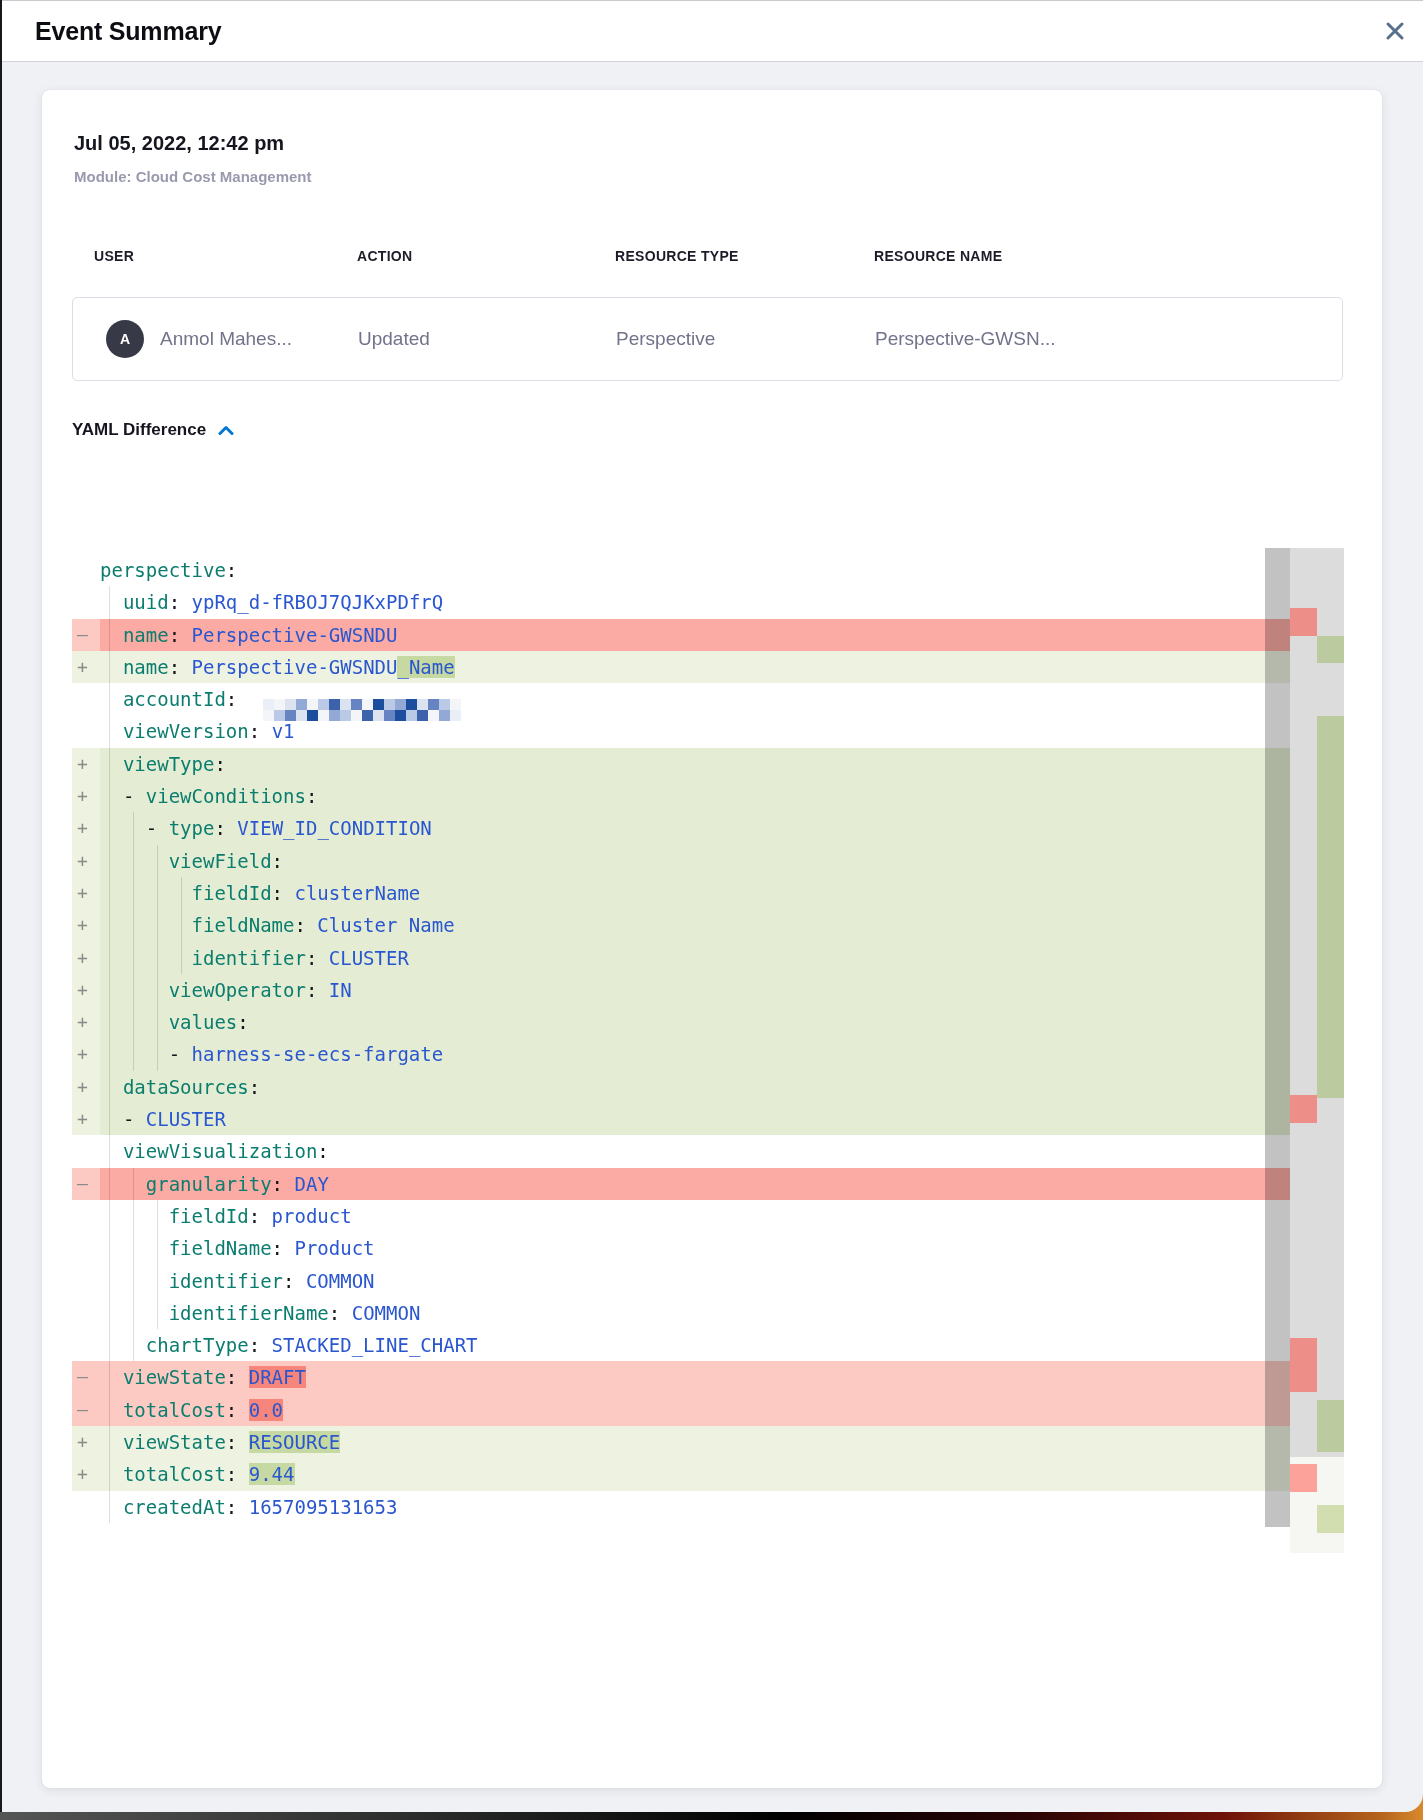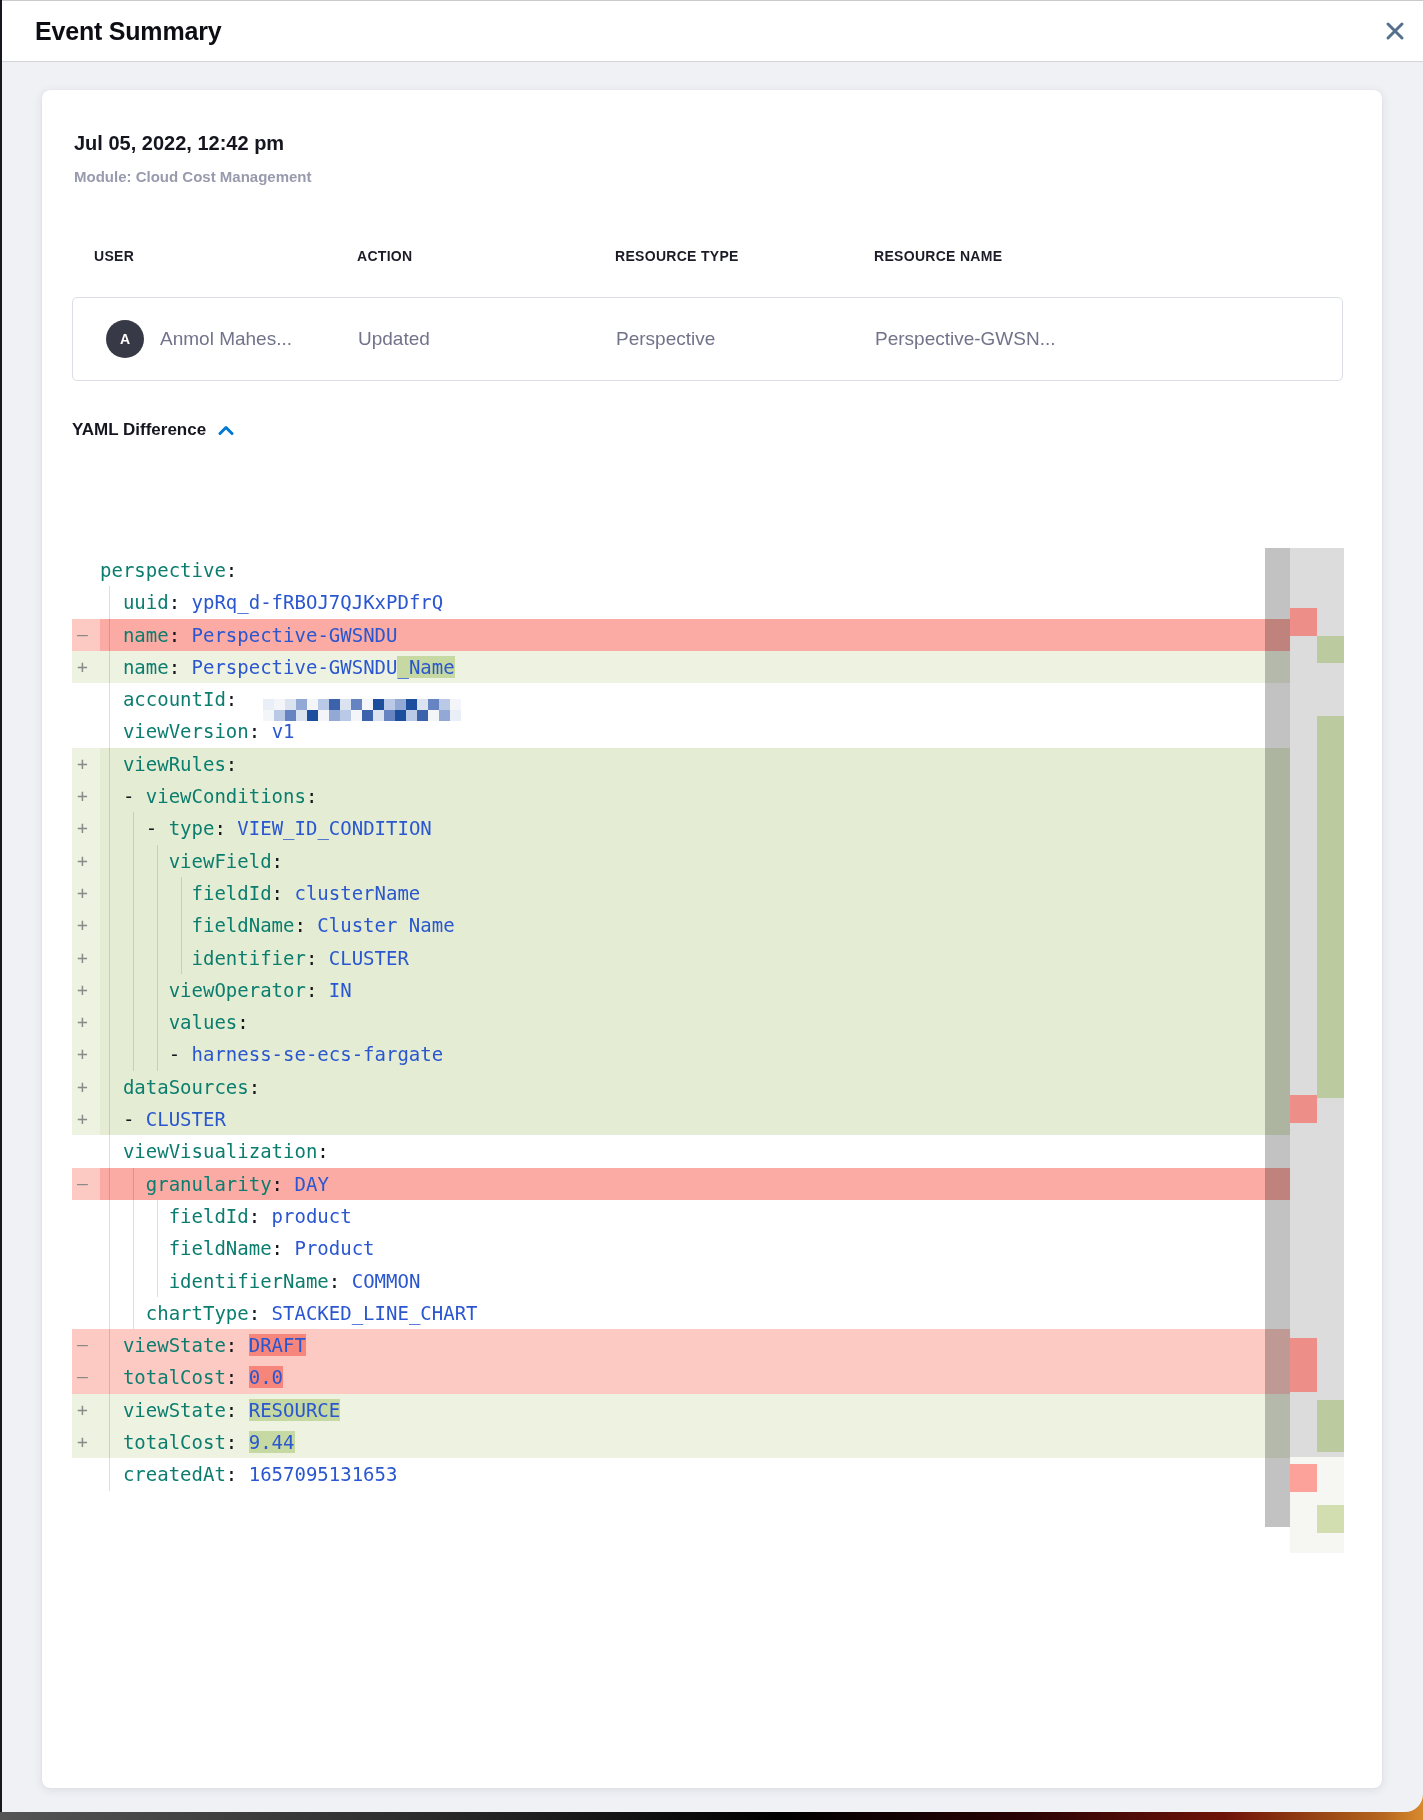--- a/index.html
+++ b/index.html
@@ -170,21 +170,21 @@
             <span class="code"><span class="w">  </span><span class="k">accountId</span><span class="p">: </span><span class="censor"><span class="cb" style="background: rgb(233, 238, 247);"></span><span class="cb" style="background: rgb(243, 245, 249);"></span><span class="cb" style="background: rgb(219, 227, 241);"></span><span class="cb" style="background: rgb(145, 169, 212);"></span><span class="cb" style="background: rgb(243, 245, 249);"></span><span class="cb" style="background: rgb(186, 201, 229);"></span><span class="cb" style="background: rgb(60, 98, 171);"></span><span class="cb" style="background: rgb(219, 227, 241);"></span><span class="cb" style="background: rgb(101, 132, 193);"></span><span class="cb" style="background: rgb(243, 245, 249);"></span><span class="cb" style="background: rgb(29, 78, 158);"></span><span class="cb" style="background: rgb(186, 201, 229);"></span><span class="cb" style="background: rgb(145, 169, 212);"></span><span class="cb" style="background: rgb(29, 78, 158);"></span><span class="cb" style="background: rgb(219, 227, 241);"></span><span class="cb" style="background: rgb(101, 132, 193);"></span><span class="cb" style="background: rgb(186, 201, 229);"></span><span class="cb" style="background: rgb(243, 245, 249);"></span><span class="cb" style="background: rgb(243, 245, 249);"></span><span class="cb" style="background: rgb(186, 201, 229);"></span><span class="cb" style="background: rgb(101, 132, 193);"></span><span class="cb" style="background: rgb(219, 227, 241);"></span><span class="cb" style="background: rgb(29, 78, 158);"></span><span class="cb" style="background: rgb(243, 245, 249);"></span><span class="cb" style="background: rgb(145, 169, 212);"></span><span class="cb" style="background: rgb(186, 201, 229);"></span><span class="cb" style="background: rgb(243, 245, 249);"></span><span class="cb" style="background: rgb(60, 98, 171);"></span><span class="cb" style="background: rgb(219, 227, 241);"></span><span class="cb" style="background: rgb(101, 132, 193);"></span><span class="cb" style="background: rgb(29, 78, 158);"></span><span class="cb" style="background: rgb(186, 201, 229);"></span><span class="cb" style="background: rgb(60, 98, 171);"></span><span class="cb" style="background: rgb(243, 245, 249);"></span><span class="cb" style="background: rgb(145, 169, 212);"></span><span class="cb" style="background: rgb(233, 238, 247);"></span></span></span>
           </div>
           <div class="diff-line ">
             <div class="guide" style="left: 37px;"></div>
             <span class="gut"></span>
             <span class="code"><span class="w">  </span><span class="k">viewVersion</span><span class="p">: </span><span class="v">v1</span></span>
           </div>
           <div class="diff-line add">
             <div class="guide" style="left: 37px;"></div>
             <span class="gut">+</span>
-            <span class="code"><span class="w">  </span><span class="k">viewRules</span><span class="p">:</span></span>
+            <span class="code"><span class="w">  </span><span class="k">viewType</span><span class="p">:</span></span>
           </div>
           <div class="diff-line add">
             <div class="guide" style="left: 37px;"></div>
             <span class="gut">+</span>
             <span class="code"><span class="w">  </span><span class="p">- </span><span class="k">viewConditions</span><span class="p">:</span></span>
           </div>
           <div class="diff-line add">
             <div class="guide" style="left: 37px;"></div>
             <div class="guide" style="left: 61px;"></div>
             <span class="gut">+</span>
@@ -269,20 +269,27 @@
             <div class="guide" style="left: 85px;"></div>
             <span class="gut"></span>
             <span class="code"><span class="w">      </span><span class="k">fieldId</span><span class="p">: </span><span class="v">product</span></span>
           </div>
           <div class="diff-line ">
             <div class="guide" style="left: 37px;"></div>
             <div class="guide" style="left: 61px;"></div>
             <div class="guide" style="left: 85px;"></div>
             <span class="gut"></span>
             <span class="code"><span class="w">      </span><span class="k">fieldName</span><span class="p">: </span><span class="v">Product</span></span>
+          </div>
+          <div class="diff-line ">
+            <div class="guide" style="left: 37px;"></div>
+            <div class="guide" style="left: 61px;"></div>
+            <div class="guide" style="left: 85px;"></div>
+            <span class="gut"></span>
+            <span class="code"><span class="w">      </span><span class="k">identifier</span><span class="p">: </span><span class="v">COMMON</span></span>
           </div>
           <div class="diff-line ">
             <div class="guide" style="left: 37px;"></div>
             <div class="guide" style="left: 61px;"></div>
             <div class="guide" style="left: 85px;"></div>
             <span class="gut"></span>
             <span class="code"><span class="w">      </span><span class="k">identifierName</span><span class="p">: </span><span class="v">COMMON</span></span>
           </div>
           <div class="diff-line ">
             <div class="guide" style="left: 37px;"></div>

